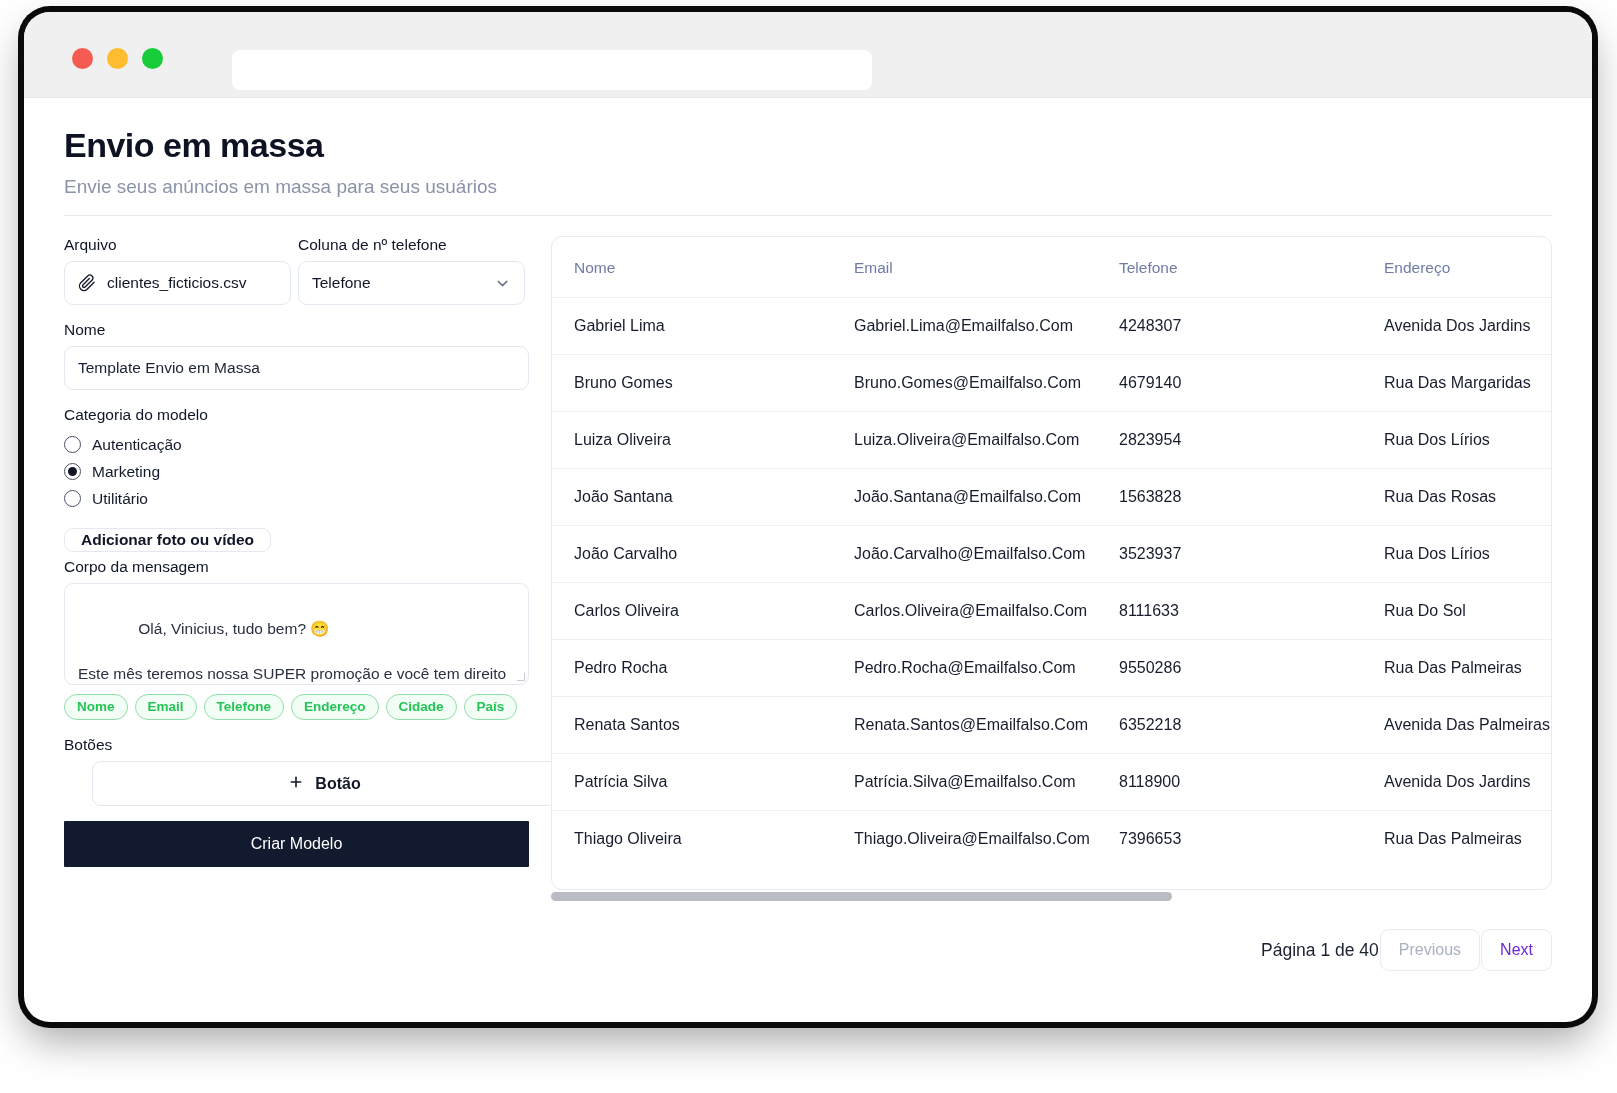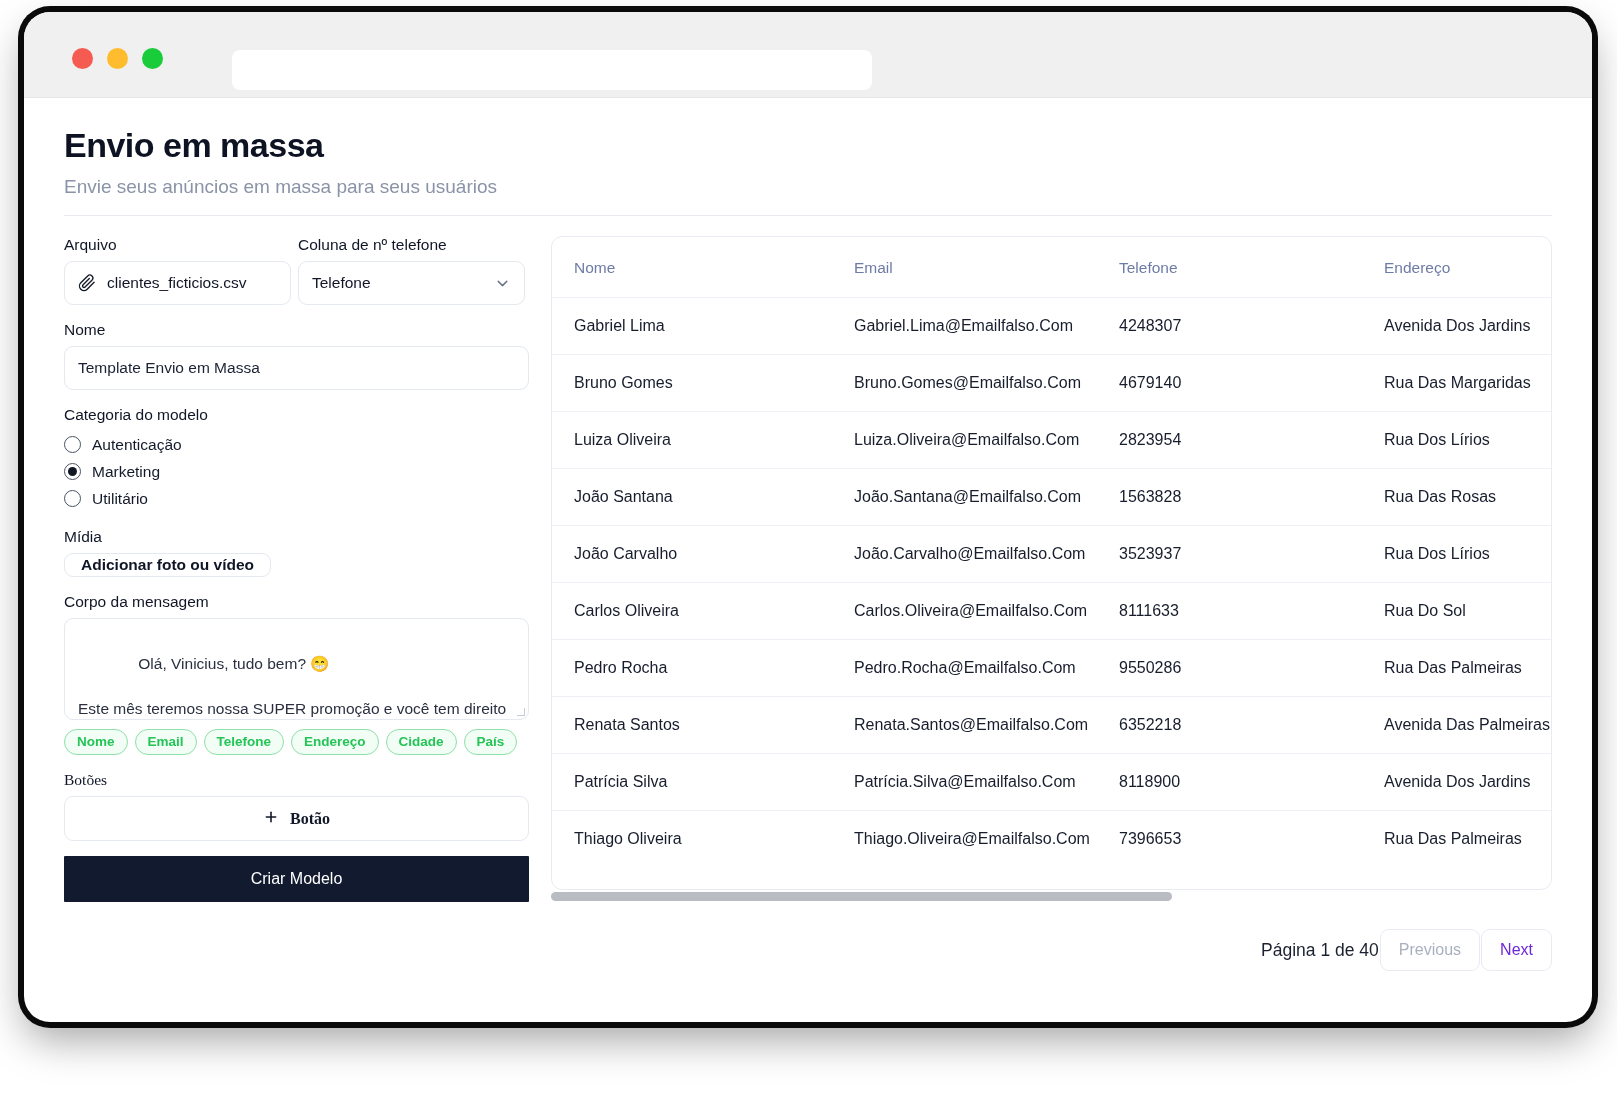--- a/index.html
+++ b/index.html
@@ -182,21 +182,21 @@
     height: 24px;
     border: 1px solid #e4e8f0;
     border-radius: 9px;
     padding: 0 16px;
     font-size: 15.5px;
     font-weight: bold;
     color: #101627;
     background: #fff;
   }
 
-  .body-block { margin-top: 16px; }
+  .body-block { margin-top: 6px; }
   .body-box {
     width: 100%;
     height: 102px;
     border: 1px solid #e4e8f0;
     border-radius: 9px;
     padding: 11px 13px;
     font-size: 15.5px;
     color: #2a3040;
     line-height: 1.45;
     background: #fff;
@@ -222,34 +222,35 @@
     border: 1px solid #8fe0a8;
     background: #f2fdf5;
     color: #25c457;
     border-radius: 999px;
     padding: 4px 12px;
     font-size: 13.5px;
     font-weight: bold;
     line-height: 1.2;
   }
 
-  .buttons-block { margin-top: 16px; font-family: Liberation Serif, serif; }
+  .buttons-block { margin-top: 16px; }
   .add-button {
     width: 100%;
     height: 45px;
     border: 1px solid #e4e8f0;
     border-radius: 9px;
     background: #fff;
     display: flex;
     align-items: center;
     justify-content: center;
     gap: 11px;
     font-size: 16px;
     font-weight: bold;
     color: #121828;
+    margin-left: 28px;
   }
 
   .submit-btn {
     margin-top: 15px;
     width: 100%;
     height: 46px;
     border-radius: 1px;
     background: #111a2e;
     color: #ffffff;
     font-size: 16px;
@@ -419,21 +420,20 @@
               <span class="radio checked"></span>
               <span class="radio-label">Marketing</span>
             </div>
             <div class="radio-row">
               <span class="radio"></span>
               <span class="radio-label">Utilitário</span>
             </div>
           </div>
 
           <div class="media-block">
-            <div class="field-label">Mídia</div>
             <div class="media-btn">Adicionar foto ou vídeo</div>
           </div>
 
           <div class="body-block">
             <div class="field-label">Corpo da mensagem</div>
             <div class="body-box">
               <span>Olá, Vinicius, tudo bem? 😁
 
 Este mês teremos nossa SUPER promoção e você tem direito a 15% de desconto 💰</span>
               <span class="resize"></span>

